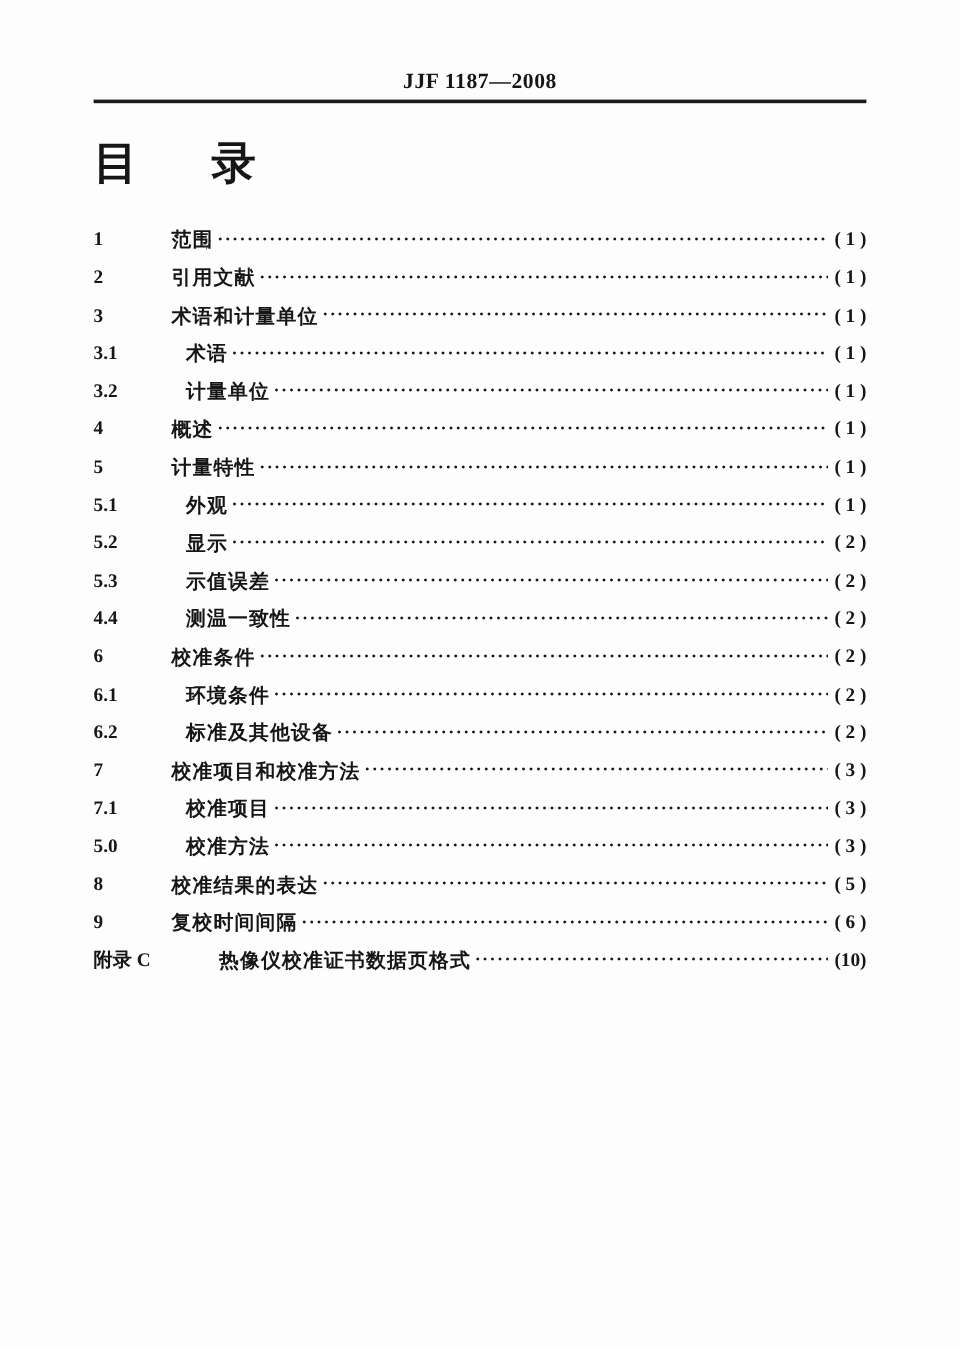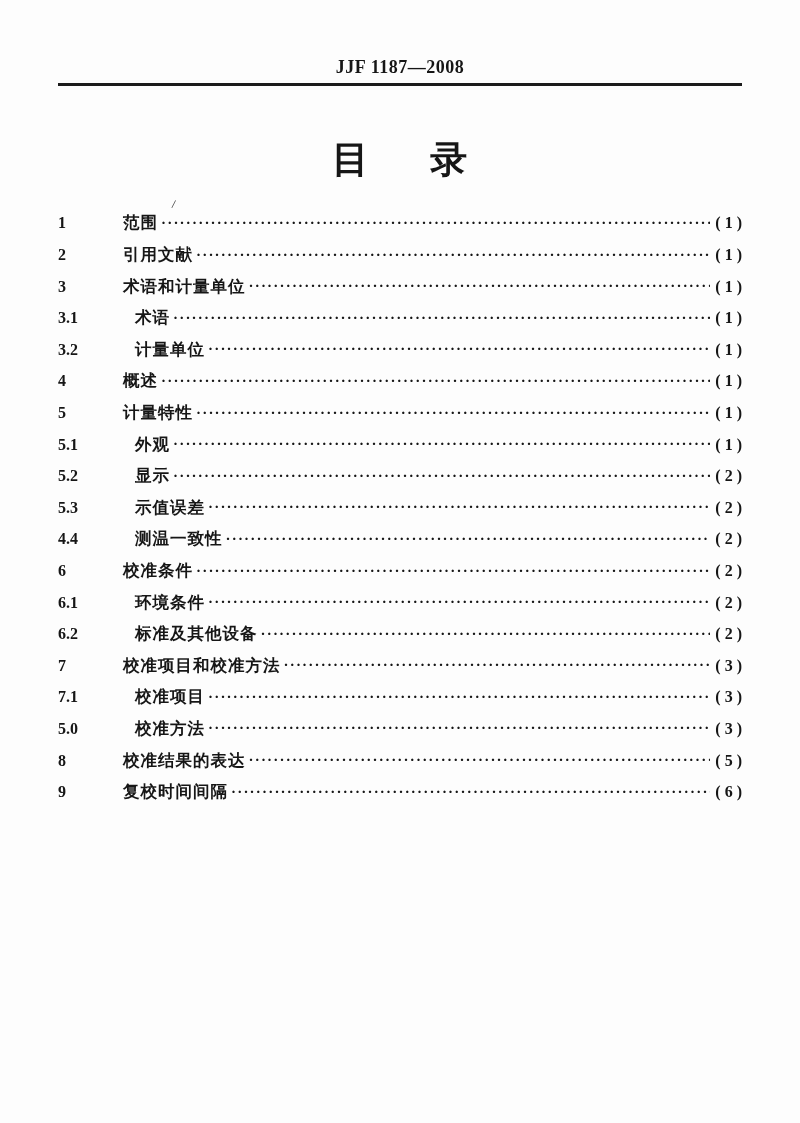--- a/index.html
+++ b/index.html
@@ -3,28 +3,28 @@
 <meta charset="utf-8">
 <style>
   html,body{margin:0;padding:0;}
   body{
     width:800px;height:1123px;overflow:hidden;
     background:#fdfdfd;color:#161616;
     font-family:"Liberation Serif","DejaVu Serif",serif;
     position:relative;
   }
   .page{position:absolute;inset:0;}
-  .content{padding:0 58px;}
+  .content{padding:0 78px;}
   .doc-number{
     margin-top:57px;text-align:center;
     font-size:18px;font-weight:bold;letter-spacing:.5px;line-height:1.15;
   }
   .rule{height:3px;background:#1b1b1b;margin-top:5px;}
   .title{
-    margin-top:55px;text-align:center;
+    margin-top:32px;
     font-size:37px;font-weight:bold;line-height:1;
     white-space:pre;word-spacing:50px;letter-spacing:1px;
   }
   .toc{margin-top:30px;}
   .toc-row{
     display:flex;align-items:center;height:31.6px;
     font-size:16.5px;font-weight:bold;
   }
   .num{white-space:pre;margin-right:16px;font-size:16px;flex:0 0 auto;}
   .label{white-space:nowrap;letter-spacing:1px;flex:0 0 auto;margin-left:41px;}
@@ -183,18 +183,24 @@
 
   <div class="toc-row">
     <span class="num">9</span>
     <span class="label">复校时间间隔</span>
     <span class="leader"></span>
     <span class="pg">( 6 )</span>
   </div>
 
 
 
+  <div class="toc-row">
+    <span class="num">附录 C</span>
+    <span class="label">热像仪校准证书数据页格式</span>
+    <span class="leader"></span>
+    <span class="pg">(10)</span>
+  </div>
 </div>
 
   </div>
 
   <span class="artifact slash">/</span>
 </div>
 
 </body></html>

